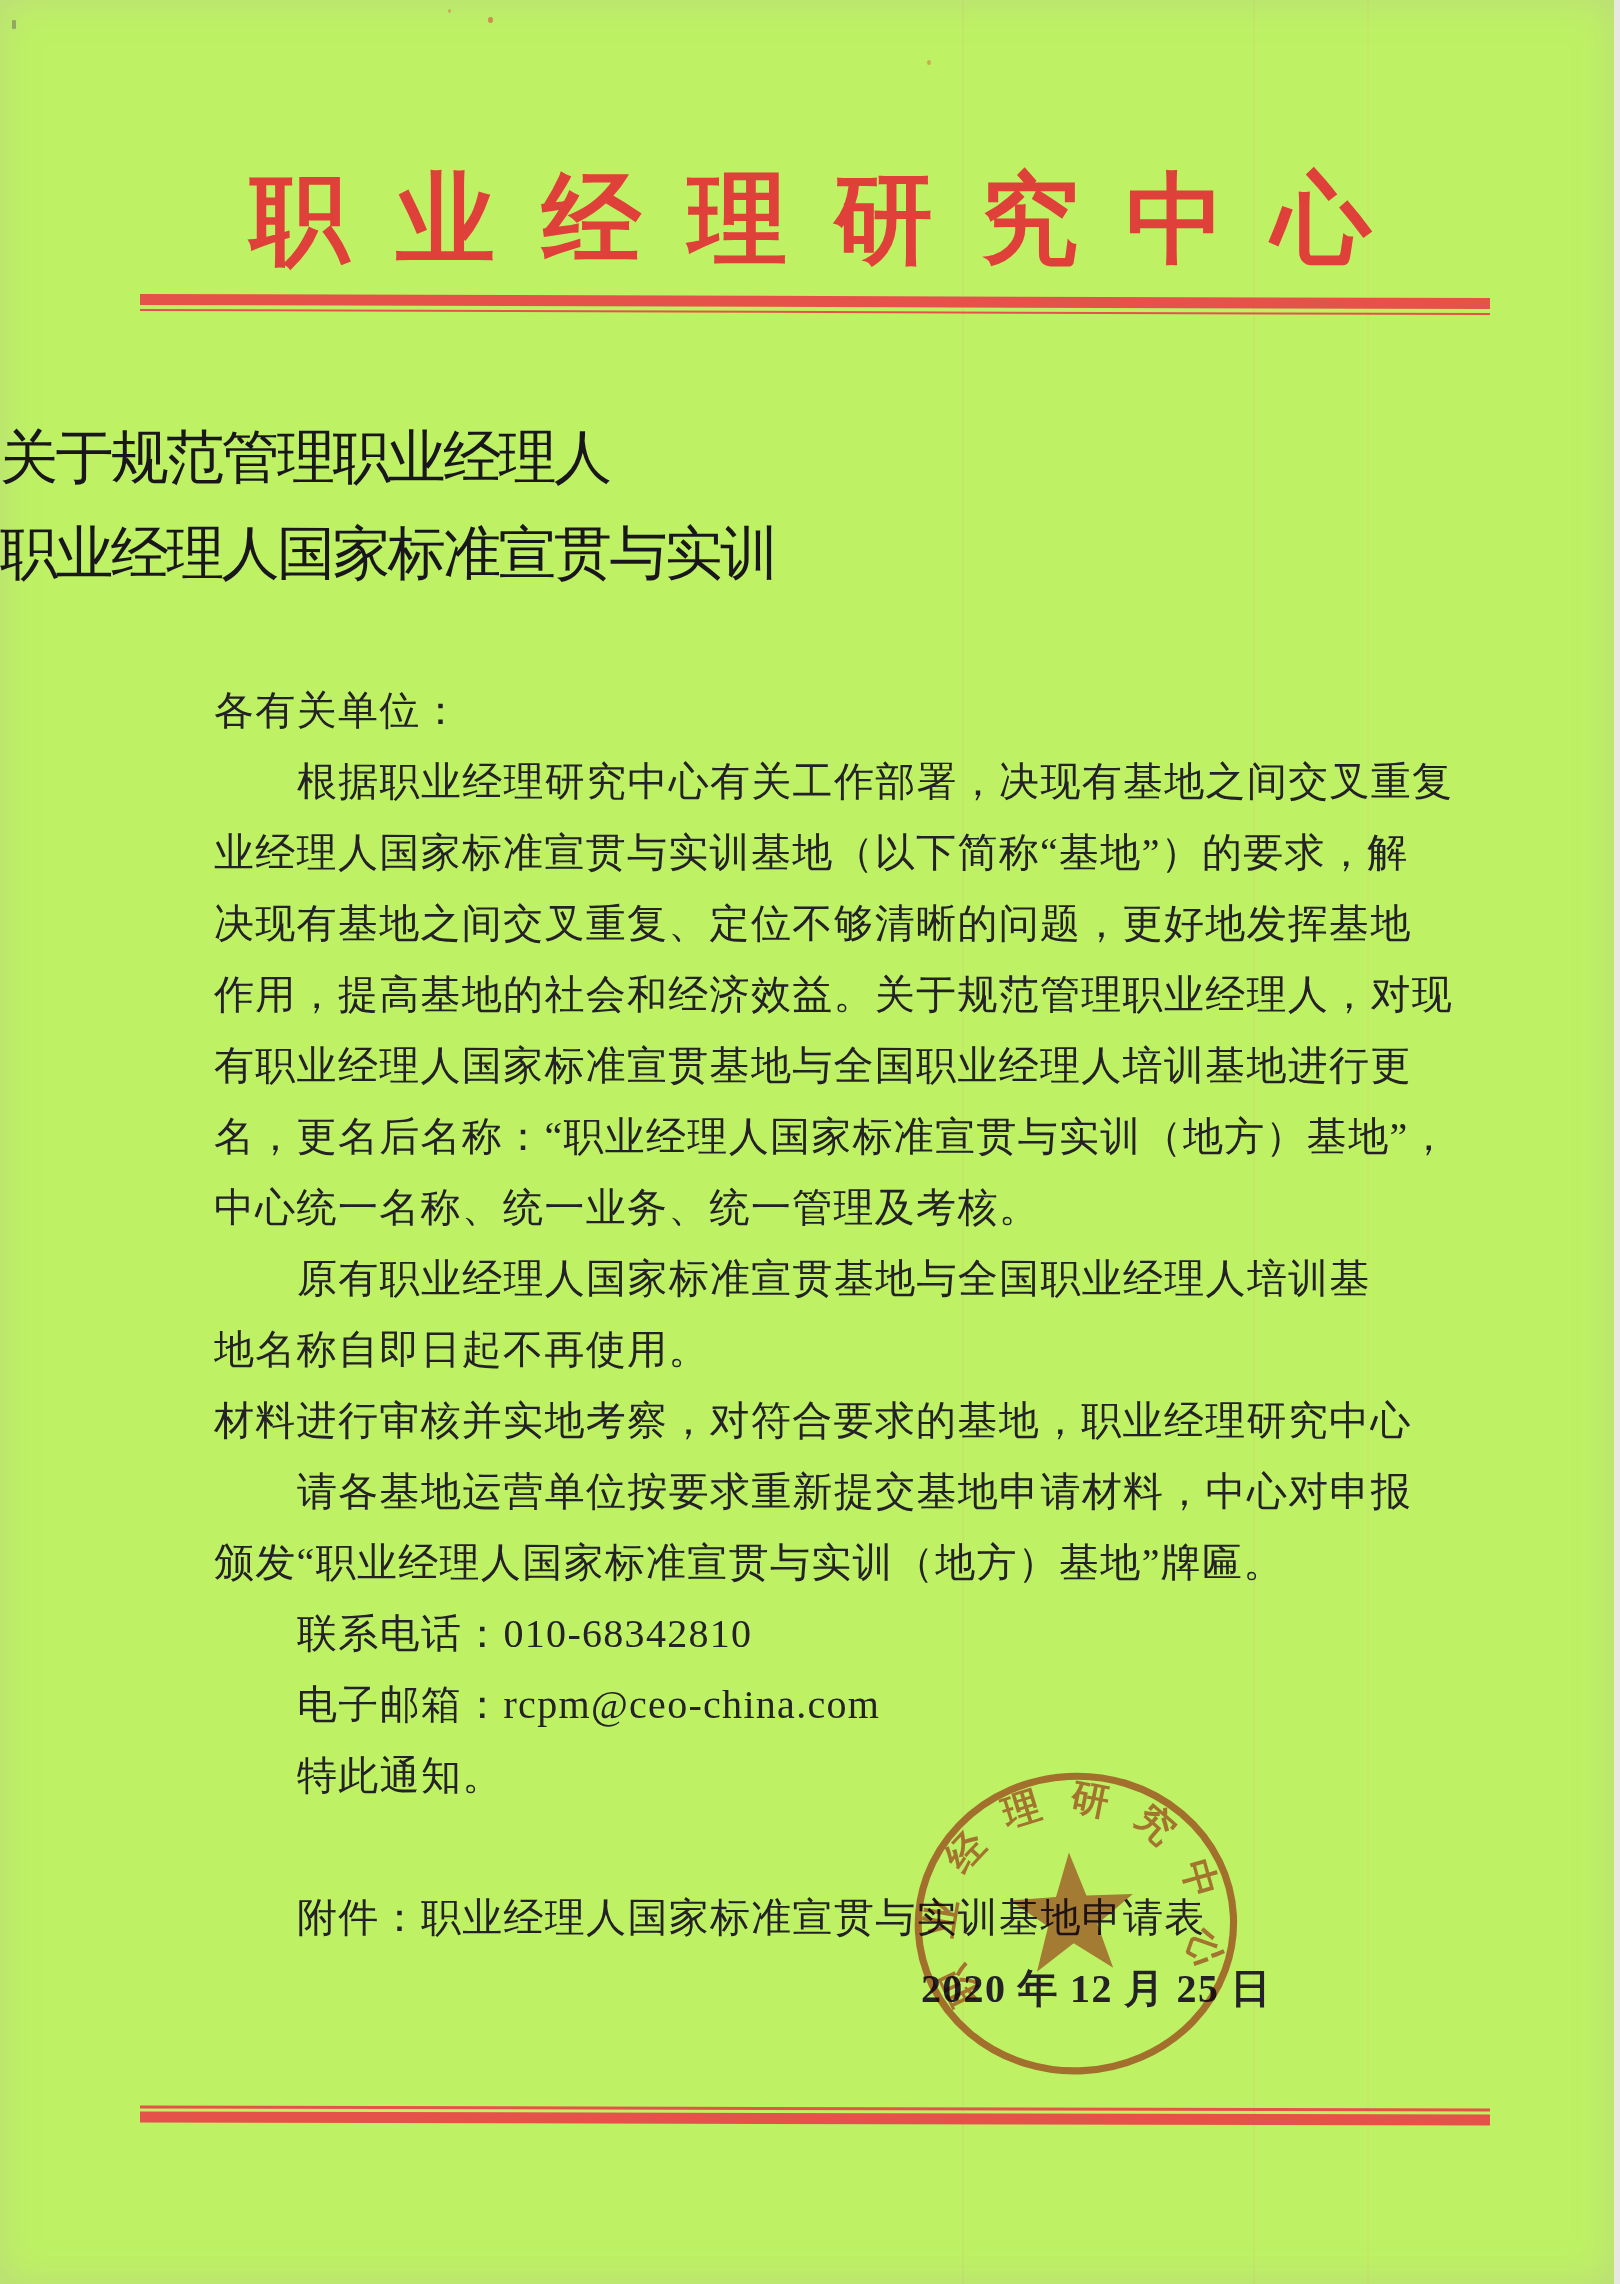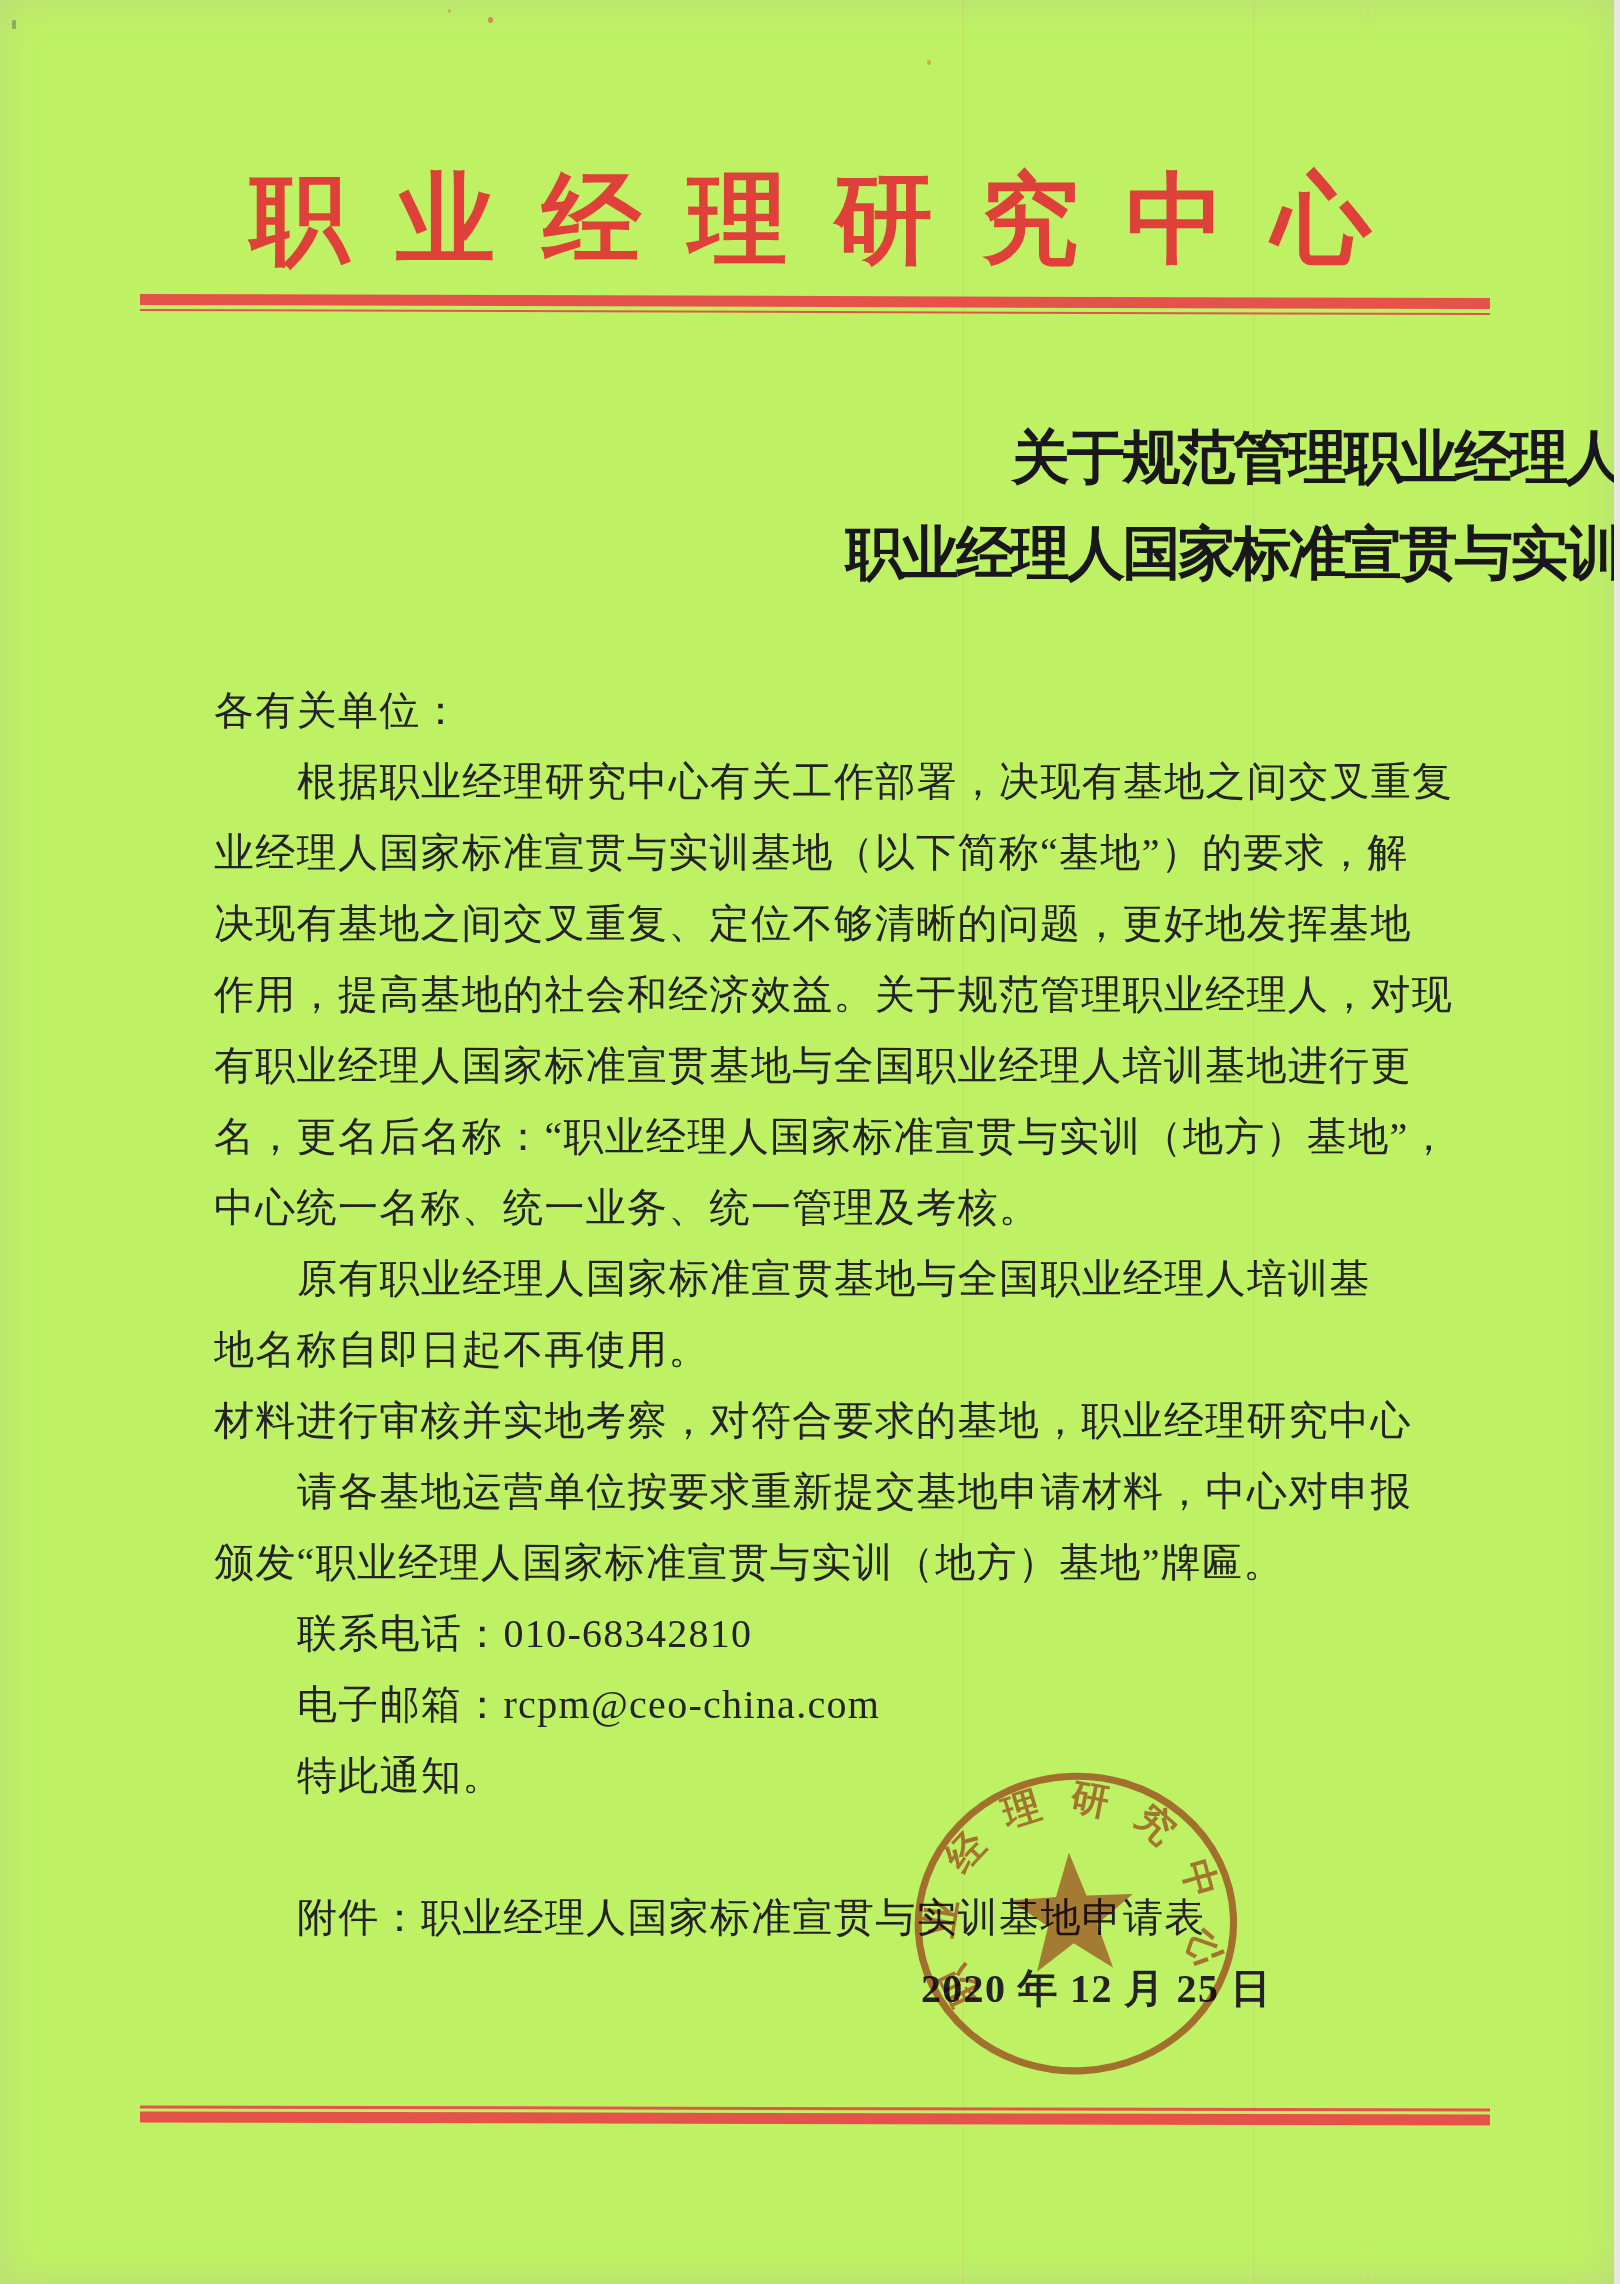--- a/index.html
+++ b/index.html
@@ -36,21 +36,21 @@
   .rule-top .bar-gap{height:3.9px;}
   .rule-top .bar-thin{height:2.6px;background:#e5524a;}
   .rule-bottom{top:2107px;transform:rotate(.12deg);}
   .rule-bottom .bar-thin{height:2.6px;background:#e5524a;}
   .rule-bottom .bar-gap{height:3.2px;}
   .rule-bottom .bar-thick{height:11px;background:#e5524a;}
 
   
   .doc-title{
     position:absolute;left:0;top:410px;width:1621px;
-    text-align:right;font-weight:bold;color:#1a171c;
+    text-align:left;font-weight:normal;color:#1a171c;
     font-size:58px;line-height:96px;letter-spacing:-2.6px;
     white-space:nowrap;
   }
 
   
   .body-block{
     position:absolute;left:214px;top:675px;width:1195px;
     font-size:40px;line-height:71px;letter-spacing:1.3px;
     color:#242127;
   }

